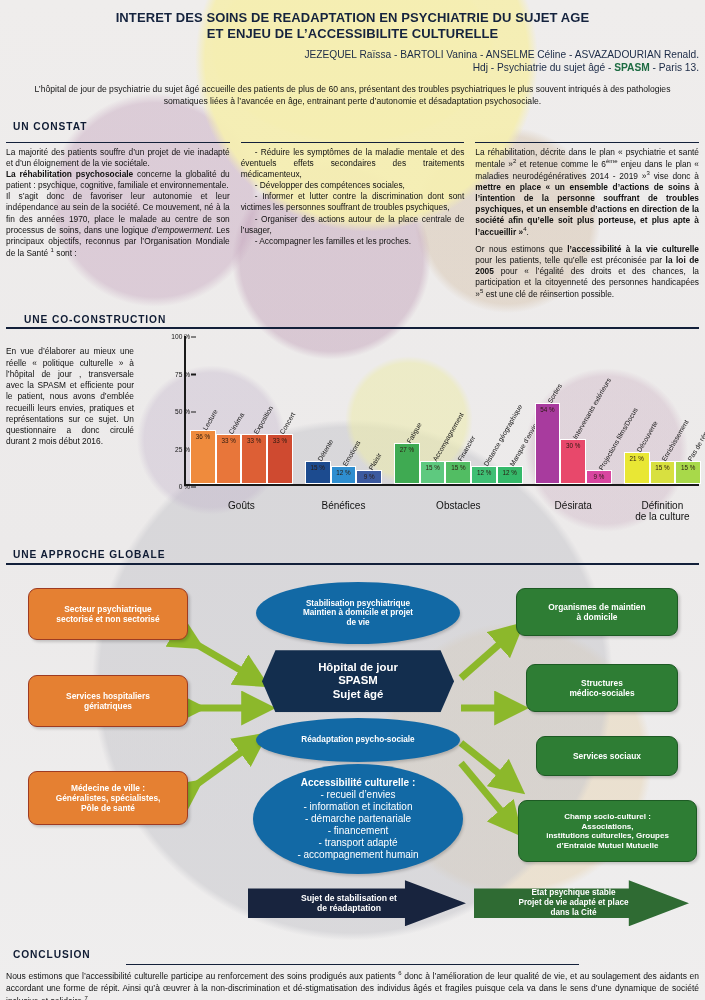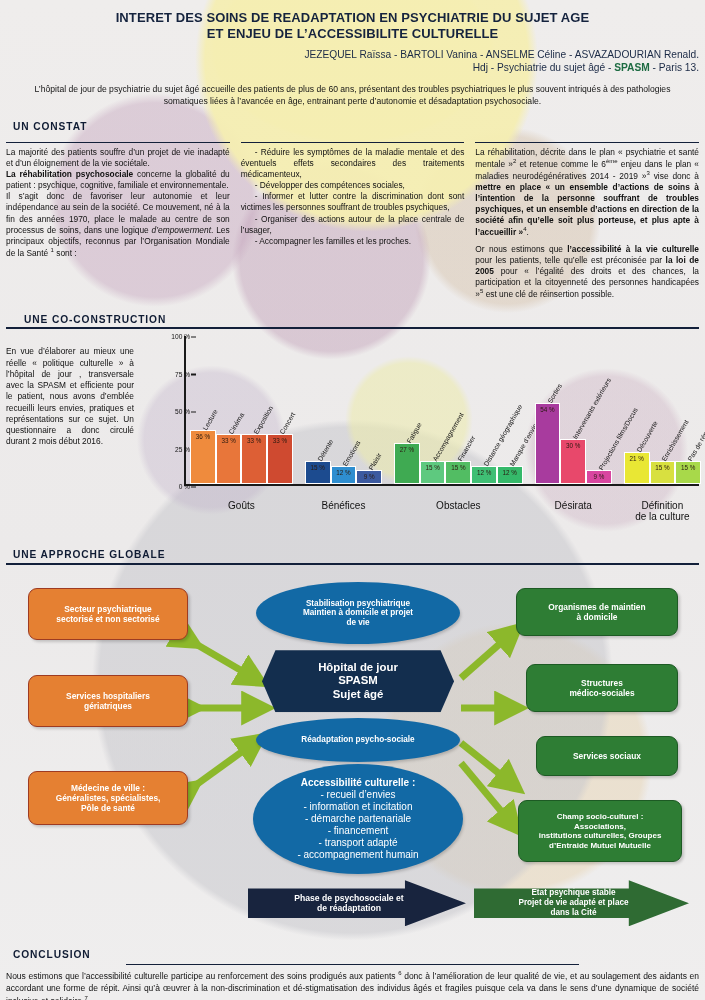--- a/index.html
+++ b/index.html
@@ -329,28 +329,28 @@
       <div>- financement</div>
       <div>- transport adapté</div>
       <div>- accompagnement humain</div>
     </div>
 
     <div class="node green" style="left:510px;top:20px;width:162px;height:48px;white-space:pre-line;">Organismes de maintien
 à domicile</div>
     <div class="node green" style="left:520px;top:96px;width:152px;height:48px;white-space:pre-line;">Structures
 médico-sociales</div>
     <div class="node green" style="left:530px;top:168px;width:142px;height:40px;white-space:pre-line;">Services sociaux</div>
-    <div class="node green" style="left:512px;top:232px;width:164px;height:62px;white-space:pre-line;font-size:8px;">Champ socio-culturel :
+    <div class="node green" style="left:512px;top:232px;width:179px;height:62px;white-space:pre-line;font-size:8px;">Champ socio-culturel :
 Associations,
 institutions culturelles, Groupes
 d’Entraide Mutuel Mutuelle</div>
   </div>
 
   <div class="phases">
-    <div class="parrow pa-navy" style="left:242px;width:218px;white-space:pre-line;">Phase de psychosociale et
+    <div class="parrow pa-navy" style="left:242px;width:218px;white-space:pre-line;">Sujet de stabilisation et
 de réadaptation</div>
     <div class="parrow pa-green" style="left:468px;width:215px;white-space:pre-line;font-size:8.2px;">Etat psychique stable
 Projet de vie adapté et place
 dans la Cité</div>
   </div>
 
   <div class="sect" style="margin-top:12px;">
     <span class="lbl">CONCLUSION</span>
     <div class="rule" style="left:120px;right:120px;bottom:-3px;height:1.6px;"></div>
   </div>

